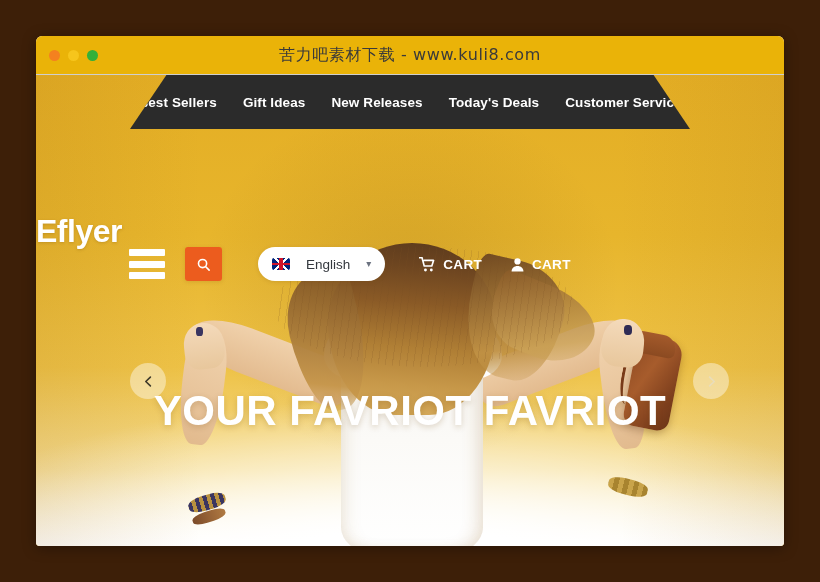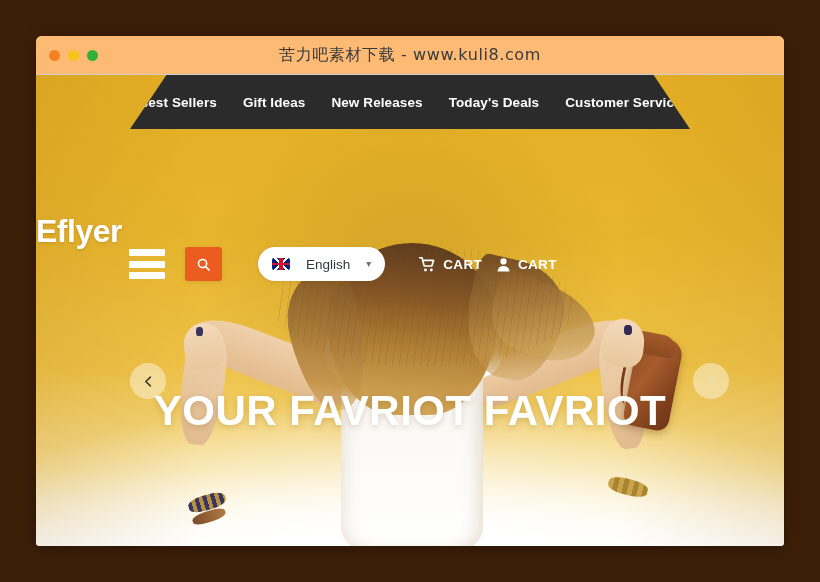--- a/index.html
+++ b/index.html
@@ -24,21 +24,21 @@
     background: #ffffff;
     border-radius: 6px 6px 4px 4px;
     overflow: hidden;
     box-shadow: 0 2px 14px rgba(0,0,0,0.35);
   }
 
   
   #title-bar {
     position: relative;
     height: 38px;
-    background: #fdba74;
+    background: #eab308;
     border-bottom: 1px solid #cfcfcf;
     display: flex;
     align-items: center;
   }
   #traffic-lights {
     position: absolute;
     left: 13px;
     top: 0;
     height: 38px;
     display: flex;
@@ -385,21 +385,21 @@
   #chevron-down-icon {
     font-size: 10px;
     color: #6b7280;
     line-height: 1;
   }
 
   #account-links {
     margin-left: 34px;
     display: flex;
     align-items: center;
-    gap: 14px;
+    gap: 28px;
   }
   .acct-item {
     display: flex;
     align-items: center;
     gap: 7px;
     cursor: pointer;
   }
   .acct-label {
     color: #ffffff;
     font-size: 13.5px;

